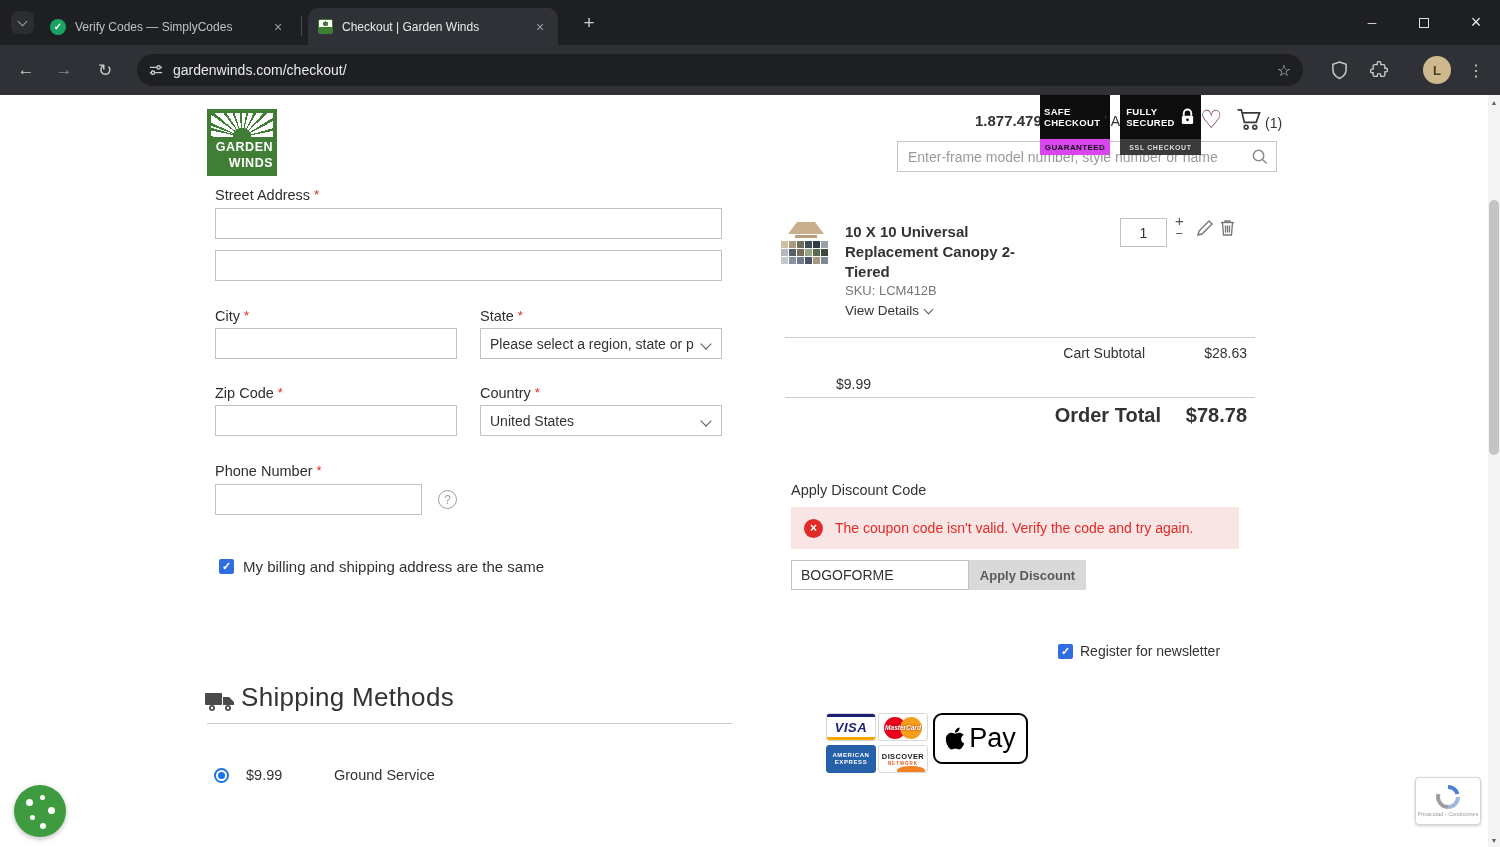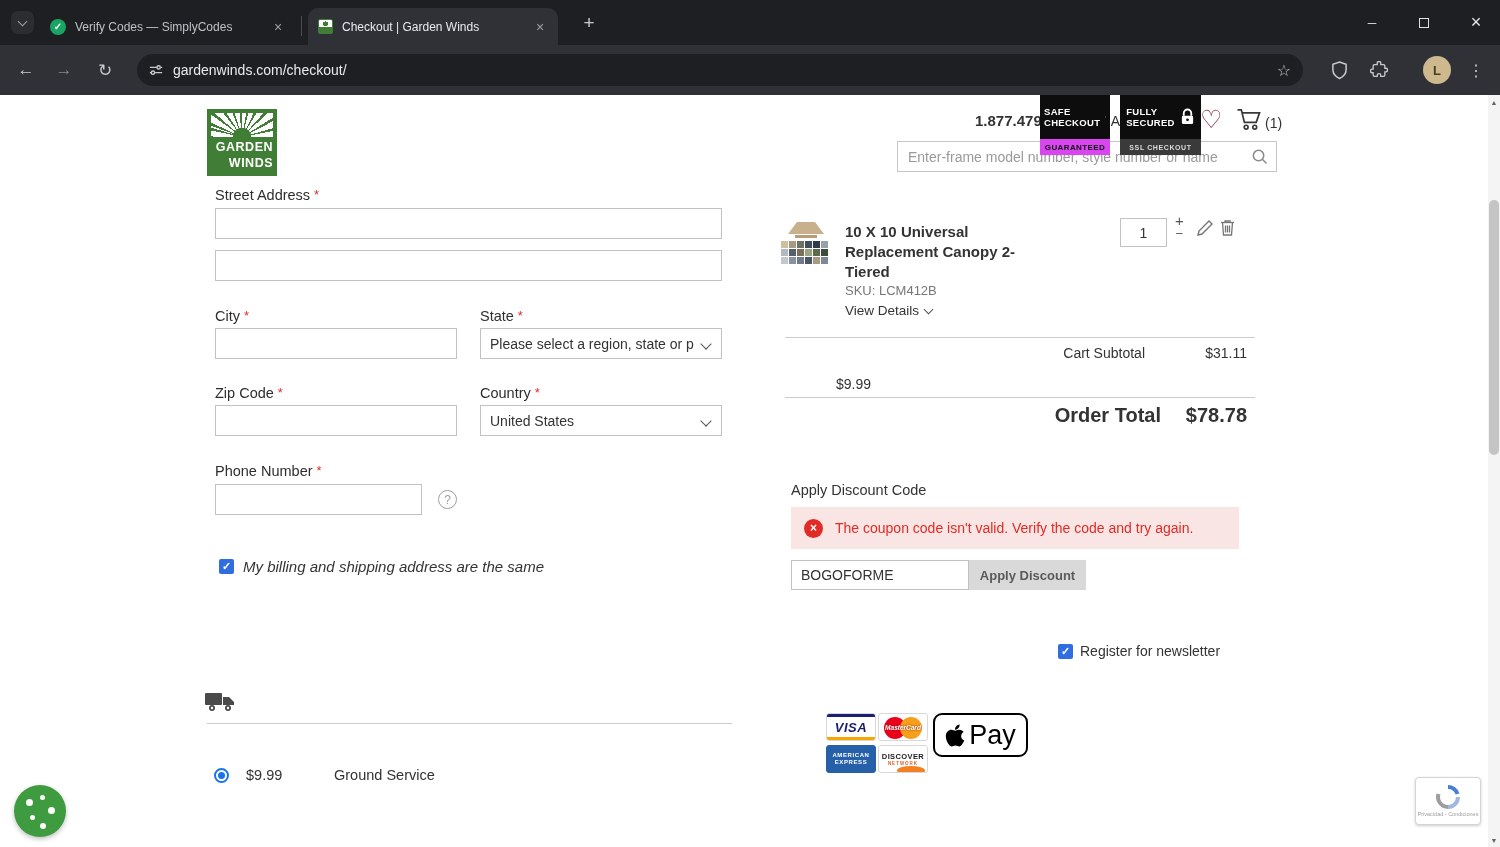--- a/index.html
+++ b/index.html
@@ -116,21 +116,21 @@
   .mc-card .c1,.mc-card .c2 { position:absolute; top:3px; width:22px; height:22px; border-radius:50%; }
   .mc-card .c1 { left:5px; background:#eb001b; }
   .mc-card .c2 { right:5px; background:#f79e1b; }
   .mc-card .mctxt { position:relative; font-size:6.5px; font-style:italic; font-weight:bold; color:#fff; text-shadow:0 0 2px #7a1010; }
   .amex-card { background:#2560a8; border-color:#2560a8; flex-direction:column; }
   .amex-card span { color:#fff; font-size:6px; font-weight:bold; letter-spacing:.6px; line-height:7px; }
   .disc-card { flex-direction:column; }
   .disc-card .d1 { font-size:7.5px; font-weight:800; color:#1a1a1a; letter-spacing:.4px; }
   .disc-card .d2 { font-size:4.5px; font-weight:700; color:#e55c20; letter-spacing:1px; }
   .disc-card::after { content:""; position:absolute; right:2px; bottom:-3px; width:28px; height:9px; border-radius:50%; background:#f48024; }
-  .appay { position:absolute; left:933px; top:618px; width:95px; height:44px; background:#fff; border:2px solid #000; border-radius:9px;
+  .appay { position:absolute; left:933px; top:618px; width:95px; height:51px; background:#fff; border:2px solid #000; border-radius:9px;
            display:flex; align-items:center; justify-content:center; gap:4px; }
   .appay .paytxt { font-size:27px; font-weight:500; color:#000; }
   .badge { position:absolute; height:68px; }
   .badge .blk { background:#0d0d0d; height:44px; display:flex; align-items:center; justify-content:center; gap:5px; padding:0 4px; }
   .badge .blk .lines { display:flex; flex-direction:column; }
   .badge .blk .lines span { color:#fff; font-weight:800; font-size:9.5px; line-height:11px; letter-spacing:.3px; }
   .badge .strip { height:16px; display:flex; align-items:center; justify-content:center; font-weight:800; }
   .safe-strip { background:#d946ef; color:#111; font-size:8px; letter-spacing:.4px; }
   .ssl-strip { background:#3a3a3a; color:#ddd; font-size:7px; letter-spacing:.6px; }
 
@@ -264,32 +264,33 @@
 
   <div class="lbl" style="left:215px;top:368px;">
     <span>Phone Number</span><span class="star">*</span>
   </div>
   <input class="inp" style="left: 215px; top: 389px; width: 207px;">
   <div class="help">?</div>
 
   <span class="cbx" style="left:219px;top:464px;">
     <i>✓</i>
   </span>
-  <div class="cbxlbl" style="left:243px;top:463px;font-style:italic;">My billing and shipping address are the same</div>
+  <div class="cbxlbl" style="left:243px;top:463px;">My billing and shipping address are the same</div>
 
   <svg class="abs" style="left:205px;top:596px;" width="30" height="22" viewBox="0 0 30 22">
     <g fill="#4a4a4a">
       <rect x="0" y="2" width="17" height="12" rx="1"></rect>
       <path d="M18 6h6l5 5v3h-11z"></path>
       <circle cx="7" cy="17" r="3"></circle>
         <circle cx="23" cy="17" r="3"></circle>
     </g>
     <circle cx="7" cy="17" r="1.2" fill="#fff"></circle>
       <circle cx="23" cy="17" r="1.2" fill="#fff"></circle>
   </svg>
+  <div class="shiphead">Shipping Methods</div>
   <div class="hr" style="left:207px;top:628px;width:525px;"></div>
 
   <span class="radio">
       <i></i>
     </span>
   <div class="abs" style="left:246px;top:672px;font-size:14.5px;color:#333;">$9.99</div>
   <div class="abs" style="left:334px;top:672px;font-size:14.5px;color:#333;">Ground Service</div>
 
   <div class="thumb">
     <div class="canopy"></div>
@@ -334,21 +335,21 @@
       <path d="M1 3.5h13"></path>
         <path d="M5 3.5V2h5v1.5"></path>
         <path d="M2.5 3.5l1 12.5h8l1-12.5"></path>
         <path d="M5.5 6.5v7M7.5 6.5v7M9.5 6.5v7"></path>
     </g>
   </svg>
 
   <div class="hr" style="left:785px;top:242px;width:470px;"></div>
   <div class="sumrow" style="top:246px;gap:16px;">
     <span class="lab">Cart Subtotal</span>
-    <span class="val">$31.11</span>
+    <span class="val">$28.63</span>
   </div>
   <div class="sumrow" style="top:277px;">
     <span class="val">$9.99</span>
   </div>
   <div class="hr" style="left:785px;top:302px;width:470px;"></div>
   <div class="sumrow total" style="top:308px;">
     <span class="lab">Order Total</span>
     <span class="val">$78.78</span>
   </div>
 

